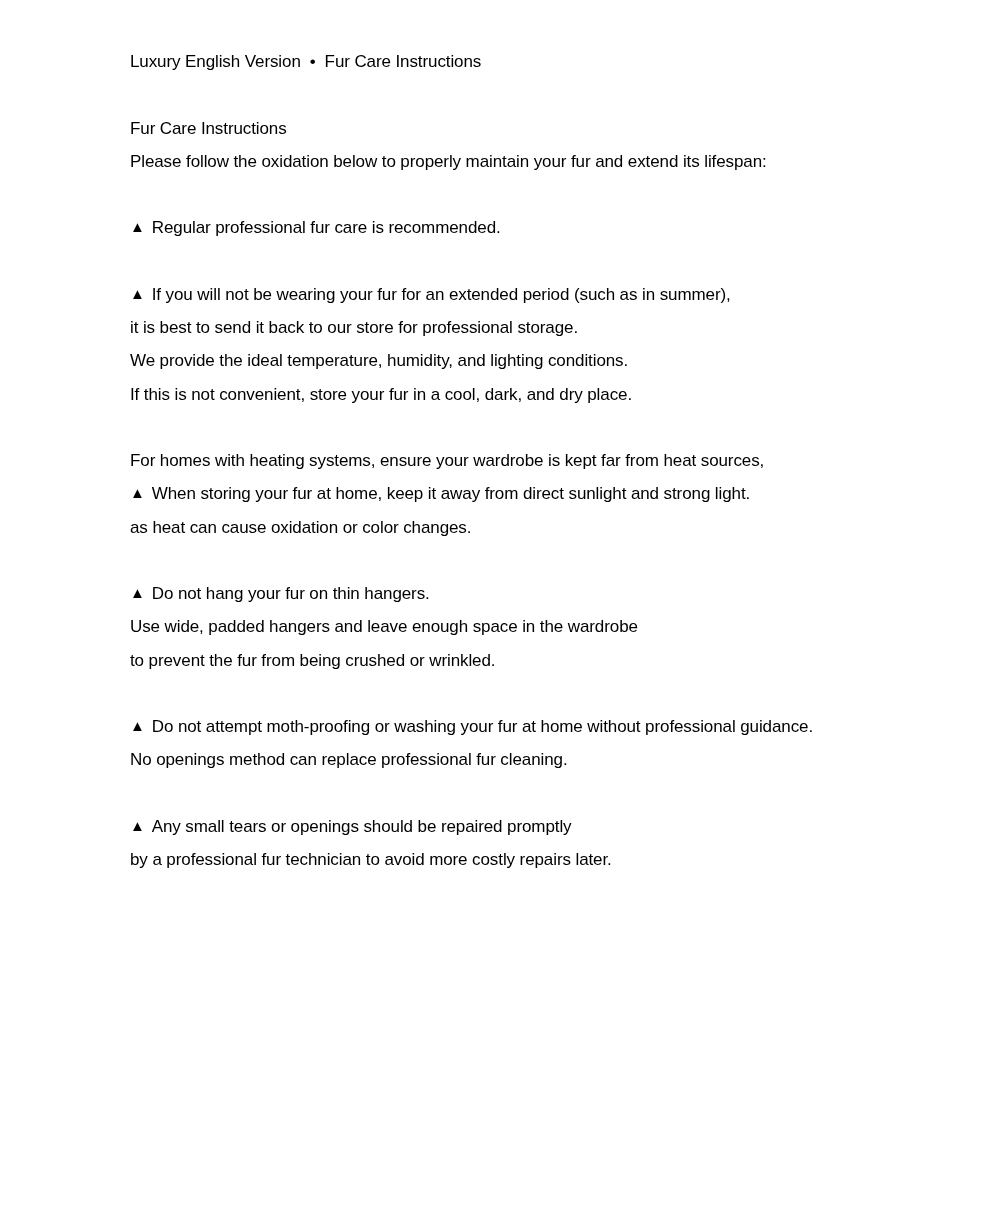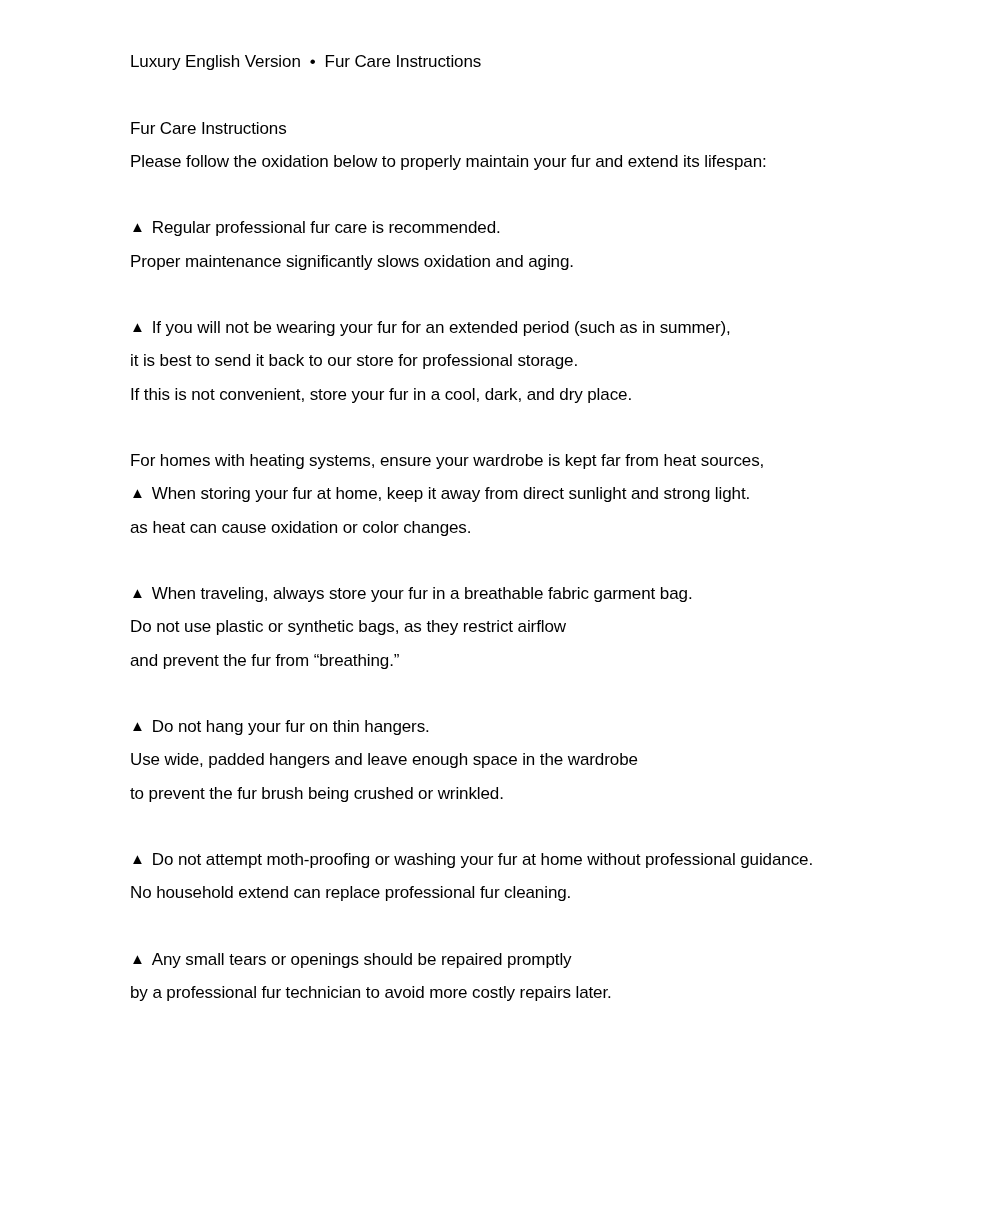--- a/index.html
+++ b/index.html
@@ -50,50 +50,45 @@
       <span>Luxury English Version</span><span class="sep">•</span><span>Fur Care Instructions</span>
     </p>
 
     <div class="block-gap">
       <p class="line">Fur Care Instructions</p>
       <p class="line">Please follow the oxidation below to properly maintain your fur and extend its lifespan:</p>
     </div>
 
     <div class="block-gap">
       <p class="line"><span class="tri">▲</span><span>Regular professional fur care is recommended.</span></p>
-      <p class="line">Proper maintenance significantly slows oxidation and aging.</p>
     </div>
 
     <div class="block-gap">
       <p class="line"><span class="tri">▲</span><span>If you will not be wearing your fur for an extended period (such as in summer),</span></p>
       <p class="line">it is best to send it back to our store for professional storage.</p>
+      <p class="line">We provide the ideal temperature, humidity, and lighting conditions.</p>
       <p class="line">If this is not convenient, store your fur in a cool, dark, and dry place.</p>
     </div>
 
     <div class="block-gap">
       <p class="line">For homes with heating systems, ensure your wardrobe is kept far from heat sources,</p>
       <p class="line"><span class="tri">▲</span><span>When storing your fur at home, keep it away from direct sunlight and strong light.</span></p>
       <p class="line">as heat can cause oxidation or color changes.</p>
     </div>
 
-    <div class="block-gap">
-      <p class="line"><span class="tri">▲</span><span>When traveling, always store your fur in a breathable fabric garment bag.</span></p>
-      <p class="line">Do not use plastic or synthetic bags, as they restrict airflow</p>
-      <p class="line">and prevent the fur from “breathing.”</p>
-    </div>
 
     <div class="block-gap">
       <p class="line"><span class="tri">▲</span><span>Do not hang your fur on thin hangers.</span></p>
       <p class="line">Use wide, padded hangers and leave enough space in the wardrobe</p>
-      <p class="line">to prevent the fur brush being crushed or wrinkled.</p>
+      <p class="line">to prevent the fur from being crushed or wrinkled.</p>
     </div>
 
     <div class="block-gap">
       <p class="line"><span class="tri">▲</span><span>Do not attempt moth-proofing or washing your fur at home without professional guidance.</span></p>
-      <p class="line">No household extend can replace professional fur cleaning.</p>
+      <p class="line">No openings method can replace professional fur cleaning.</p>
     </div>
 
     <div class="block-gap">
       <p class="line"><span class="tri">▲</span><span>Any small tears or openings should be repaired promptly</span></p>
       <p class="line">by a professional fur technician to avoid more costly repairs later.</p>
     </div>
 
 
   </div>
 </div>

